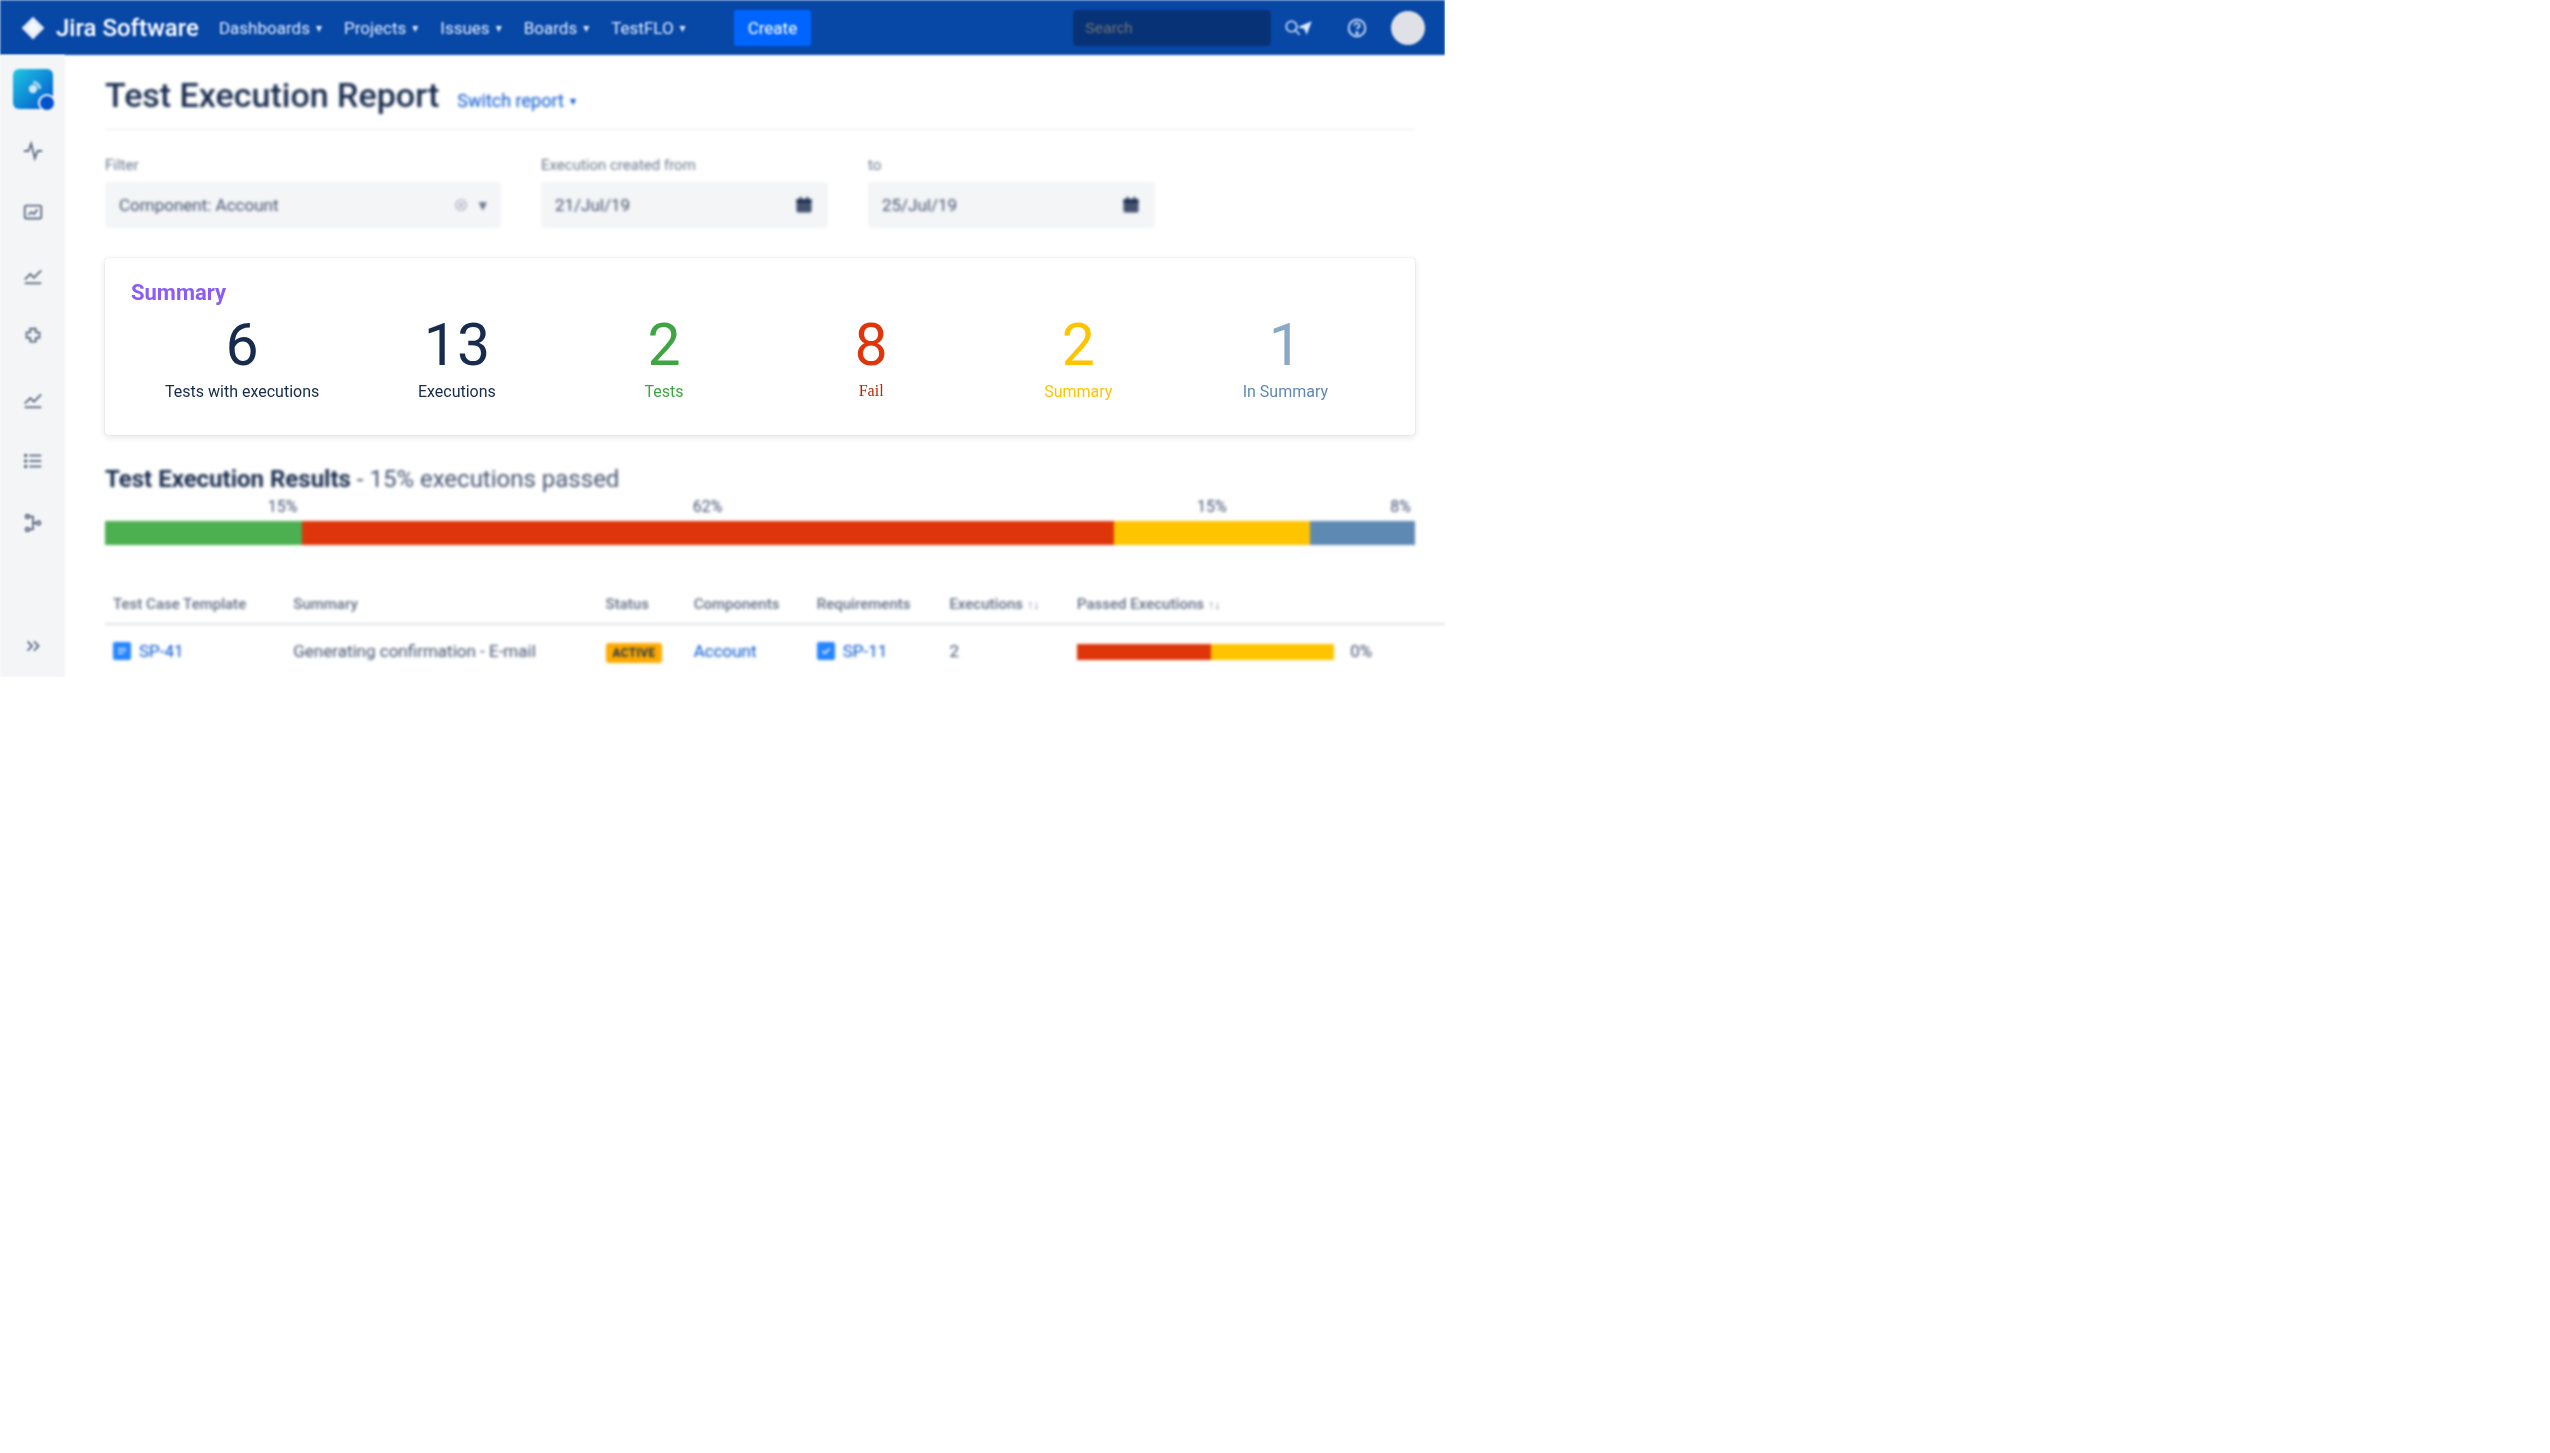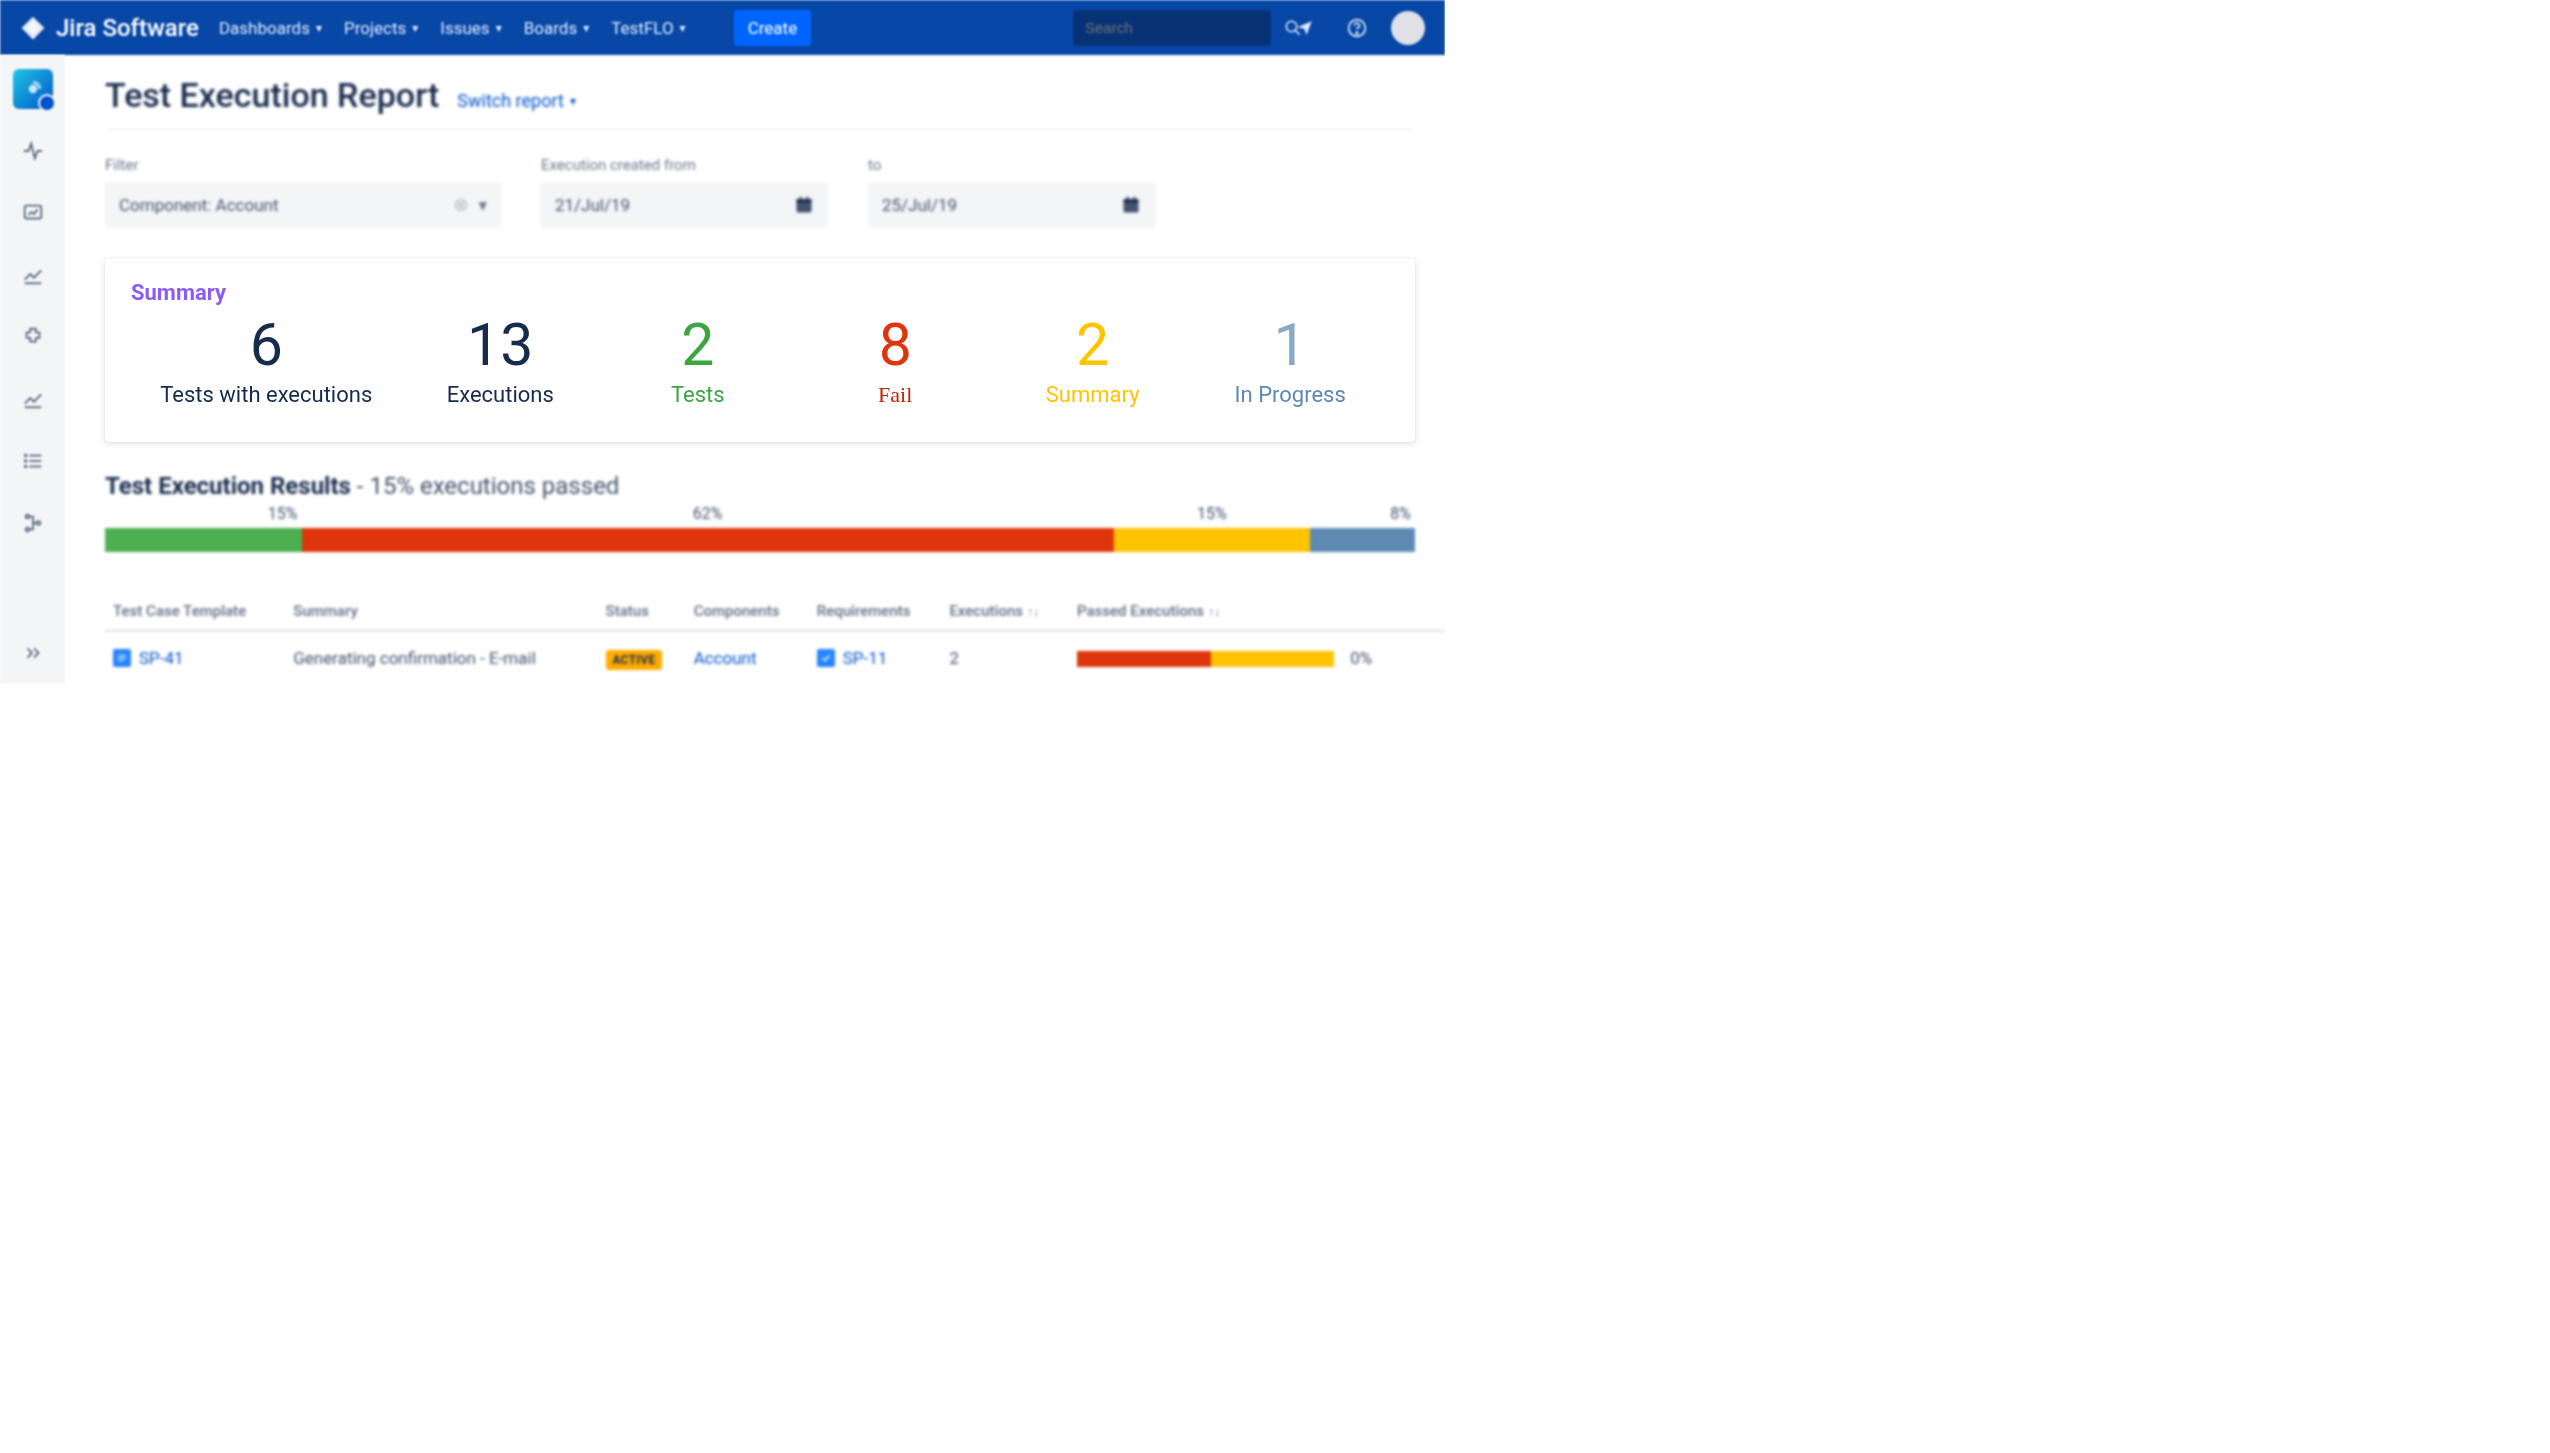--- a/index.html
+++ b/index.html
@@ -68,21 +68,21 @@
   
   .summary-card {
     margin-top:30px; margin-right:30px; background:#fff; padding:22px 26px 34px;
     box-shadow: 0 2px 6px rgba(9,30,66,.12), 0 0 1px rgba(9,30,66,.25);
     border-radius:3px;
   }
   .summary-title { font-size:22px; font-weight:700; color:#8b5cf6; margin-bottom:8px;}
   .summary-row { display:flex; justify-content:space-around; }
   .stat { text-align:center; min-width:139px;}
   .stat-num { font-size:59px; font-weight:400; line-height:1.1;}
-  .stat-label { font-size:22px; margin-top:4px;}
+  .stat-label { font-size:16px; margin-top:4px;}
   .c-black { color:#172b4d;}
   .c-green2 { color:#3fa442;}
   .c-red { color:#de350b;}
   .c-red-dark{ color:#bf2600;font-family:Liberation Serif, serif;}
   .c-amber { color:#ffc400;}
   .c-blue  { color:#5e89b3;}
   .c-blue-muted { color:#8ba8c6;}
 
   
   .results-head { margin-top:30px; font-size:24px; color:#42526e; }
@@ -313,21 +313,21 @@
           <div class="stat">
             <div class="stat-num c-red">8</div>
                <div class="stat-label c-red-dark">Fail</div>
           </div>
           <div class="stat">
             <div class="stat-num c-amber">2</div>
                <div class="stat-label c-amber">Summary</div>
           </div>
           <div class="stat">
             <div class="stat-num c-blue-muted">1</div>
-               <div class="stat-label c-blue">In Progress</div>
+               <div class="stat-label c-blue">In Summary</div>
           </div>
         </div>
     </div>
 
     <div class="blurred-region">
       <div class="results-head">
         <b>Test Execution Results</b><span> - 15% executions passed</span>
       </div>
       <div class="bar-wrap">
         <div class="bar" id="results-bar">

